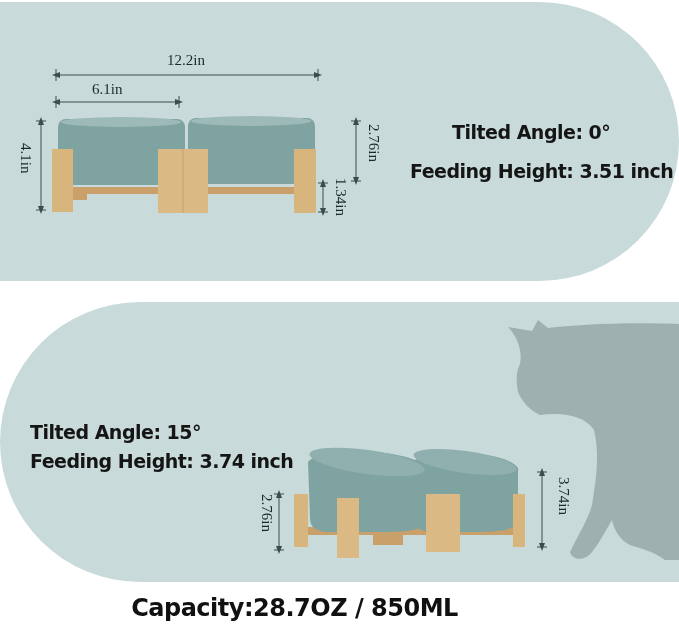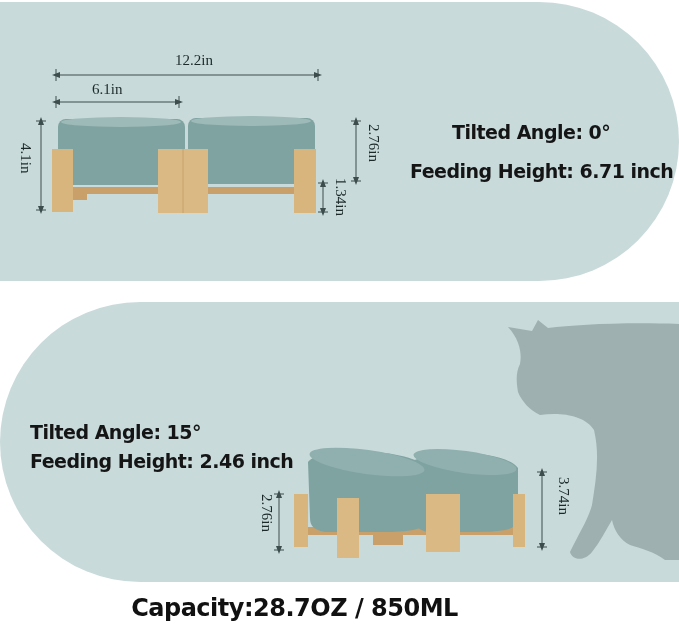--- a/index.html
+++ b/index.html
@@ -85,28 +85,28 @@
     <line x1="274" y1="494" x2="284" y2="494"></line>
       <line x1="274" y1="550" x2="284" y2="550"></line>
   </g>
   <g stroke="#3d4d4d" stroke-width="1">
     <line x1="542" y1="472" x2="542" y2="547" marker-start="url(#arr)" marker-end="url(#arr)"></line>
     <line x1="537" y1="472" x2="547" y2="472"></line>
       <line x1="537" y1="547" x2="547" y2="547"></line>
   </g>
 </svg>
 
-<div class="dim" style="left:167px;top:52px;margin-left:8px;">12.2in</div>
+<div class="dim" style="left:167px;top:52px;">12.2in</div>
 <div class="dim" style="left:92px;top:81px;">6.1in</div>
 <div class="dim vtext" style="left:34px;top:143px;transform:rotate(90deg);">4.1in</div>
 <div class="dim vtext" style="left:382px;top:124px;">2.76in</div>
 <div class="dim vtext" style="left:349px;top:178px;">1.34in</div>
 
 <div class="spec" style="left:410px;top:121px;margin-left:42px;">Tilted Angle: 0°</div>
-<div class="spec" style="left:410px;top:160px;">Feeding Height: 6.71 inch</div>
+<div class="spec" style="left:410px;top:160px;">Feeding Height: 3.51 inch</div>
 
 <div class="spec" style="left:30px;top:421px;">Tilted Angle: 15°</div>
-<div class="spec" style="left:30px;top:450px;">Feeding Height: 2.46 inch</div>
+<div class="spec" style="left:30px;top:450px;">Feeding Height: 3.74 inch</div>
 
 <div class="dim vtext" style="left:275px;top:494px;">2.76in</div>
 <div class="dim vtext" style="left:572px;top:477px;">3.74in</div>
 
 <div class="capacity">Capacity:28.7OZ / 850ML</div>
 
 </body></html>

